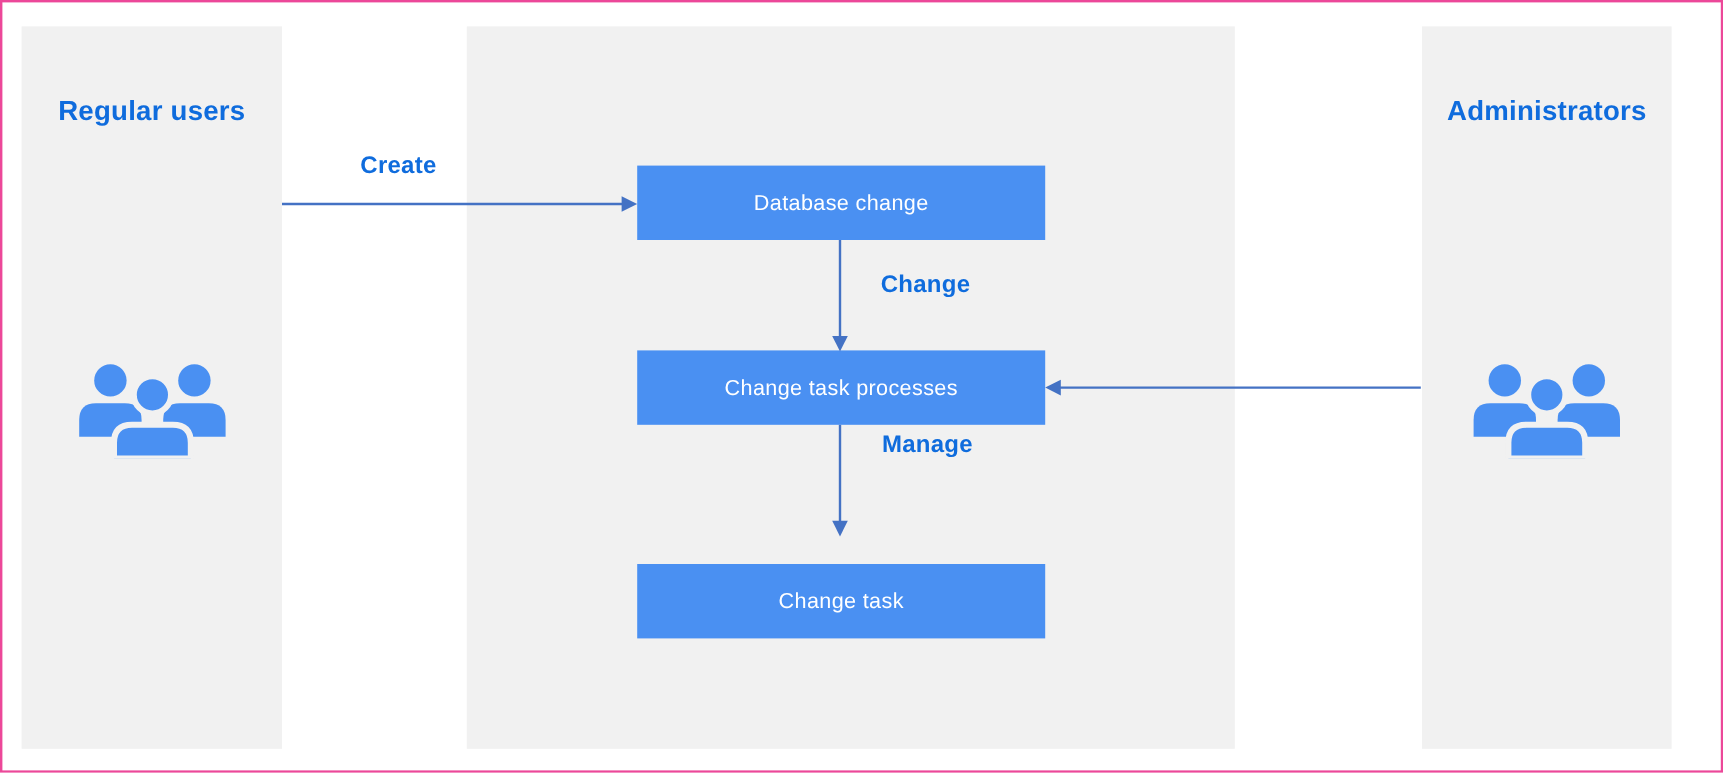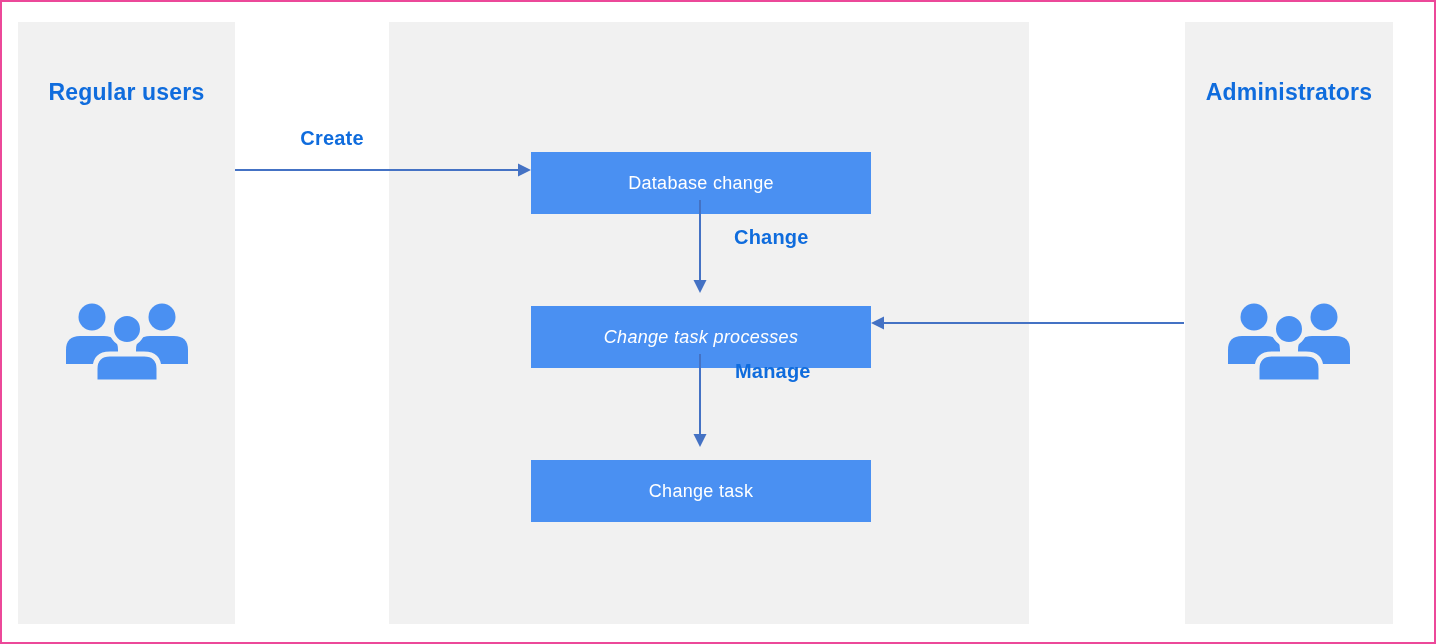--- a/index.html
+++ b/index.html
@@ -52,25 +52,24 @@
     left: 529px;
     width: 340px;
     height: 62px;
     background: #4a90f2;
     color: #ffffff;
     font-size: 18px;
     display: flex;
     align-items: center;
     justify-content: center;
     letter-spacing: 0.3px;
-    margin-top: 14px;
   }
   .node-1 { top: 136px; }
-  .node-2 { top: 290px; font-style: italic; }
-  .node-3 { top: 444px; }
+  .node-2 { top: 290px; }
+  .node-3 { top: 468px; }
 
   .arrow-layer {
     position: absolute;
     top: 0;
     left: 0;
     width: 1436px;
     height: 644px;
     pointer-events: none;
   }
 

